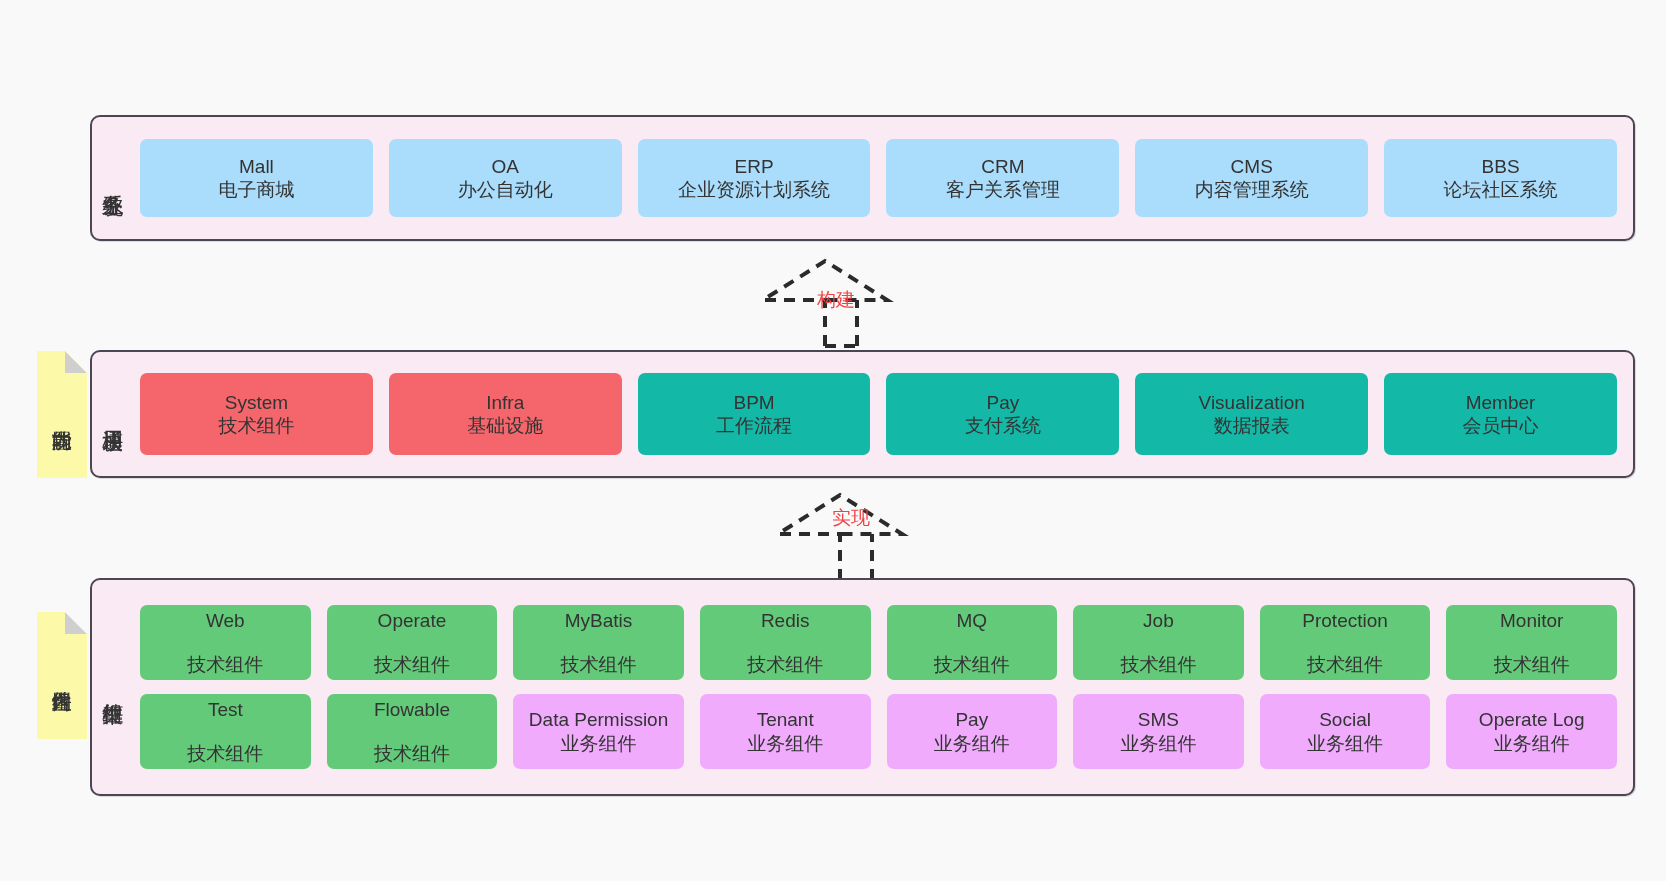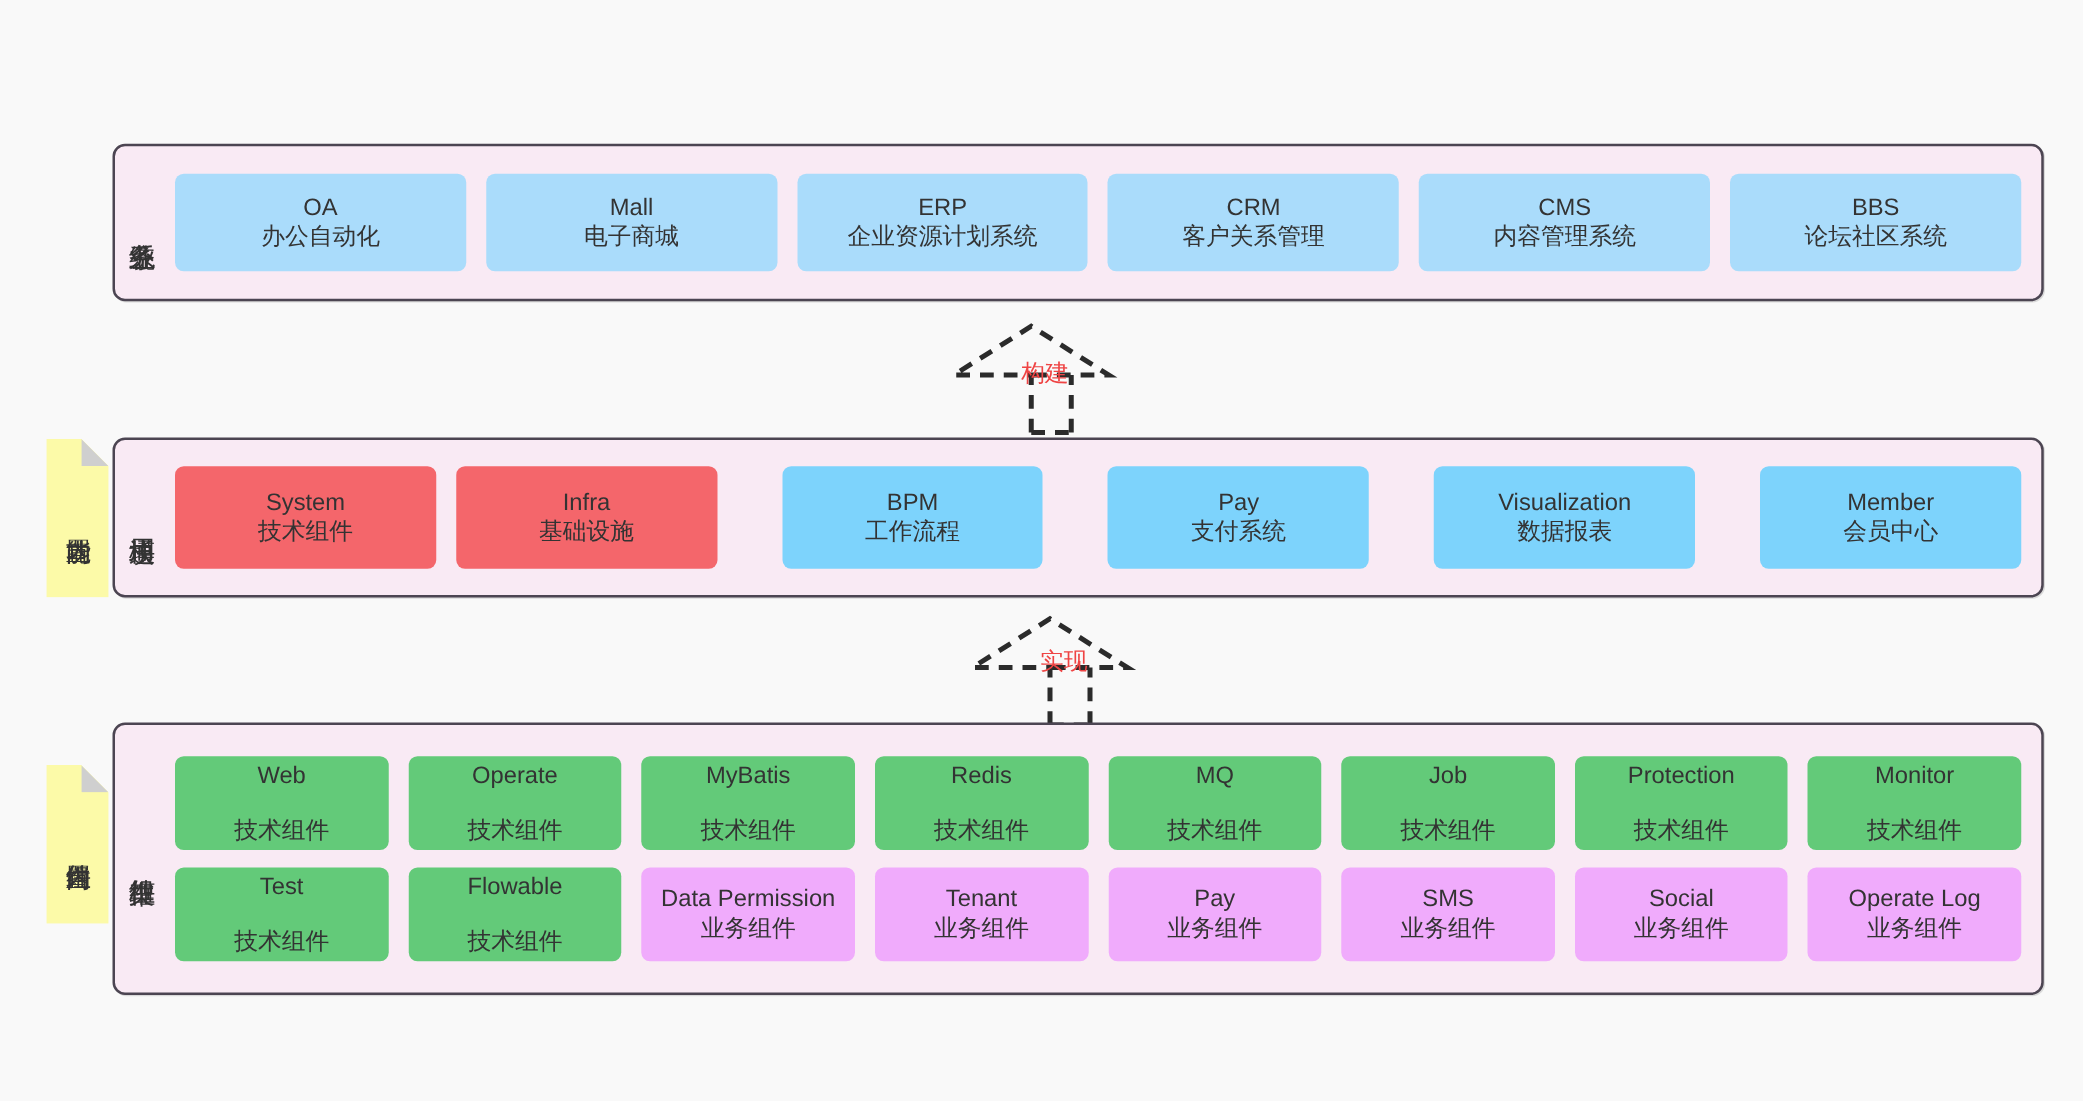--- a/index.html
+++ b/index.html
@@ -84,21 +84,21 @@
   }
   .card .t1 { display: block; }
   .card .t2 { display: block; }
 
   .h-biz   { height: 78px; }
   .h-mod   { height: 82px; align-items: center; }
   .h-comp  { height: 75px; }
 
   .c-blue        { background: #aadcfb; }
   .c-red         { background: #f4666b; }
-  .c-pink        { background: #7dd3fc; margin-left: 36px; }
+  .c-pink        { background: #14b8a6; }
   .c-green-dark  { background: #63ca79; gap: 21px; }
   .c-green-light { background: #f0abfc; }
 
   
   .note {
     position: absolute;
     box-sizing: border-box;
     background: #fcfaa8;
     font-size: 20px;
     line-height: 1.12;
@@ -138,26 +138,26 @@
 </head>
 <body>
 
 <div class="canvas">
 
   <div class="layer" id="layer-business" style="left:90px; top:115px; width:1545px; height:126px;">
     <div class="layer-title">业务系统</div>
     <div class="layer-body">
       <div class="row">
         <div class="card c-blue h-biz">
+          <span class="t1">Mall</span>
+          <span class="t2">电子商城</span>
+        </div>
+        <div class="card c-blue h-biz">
           <span class="t1">OA</span>
           <span class="t2">办公自动化</span>
-        </div>
-        <div class="card c-blue h-biz">
-          <span class="t1">Mall</span>
-          <span class="t2">电子商城</span>
         </div>
         <div class="card c-blue h-biz">
           <span class="t1">ERP</span>
           <span class="t2">企业资源计划系统</span>
         </div>
         <div class="card c-blue h-biz">
           <span class="t1">CRM</span>
           <span class="t2">客户关系管理</span>
         </div>
         <div class="card c-blue h-biz">
@@ -217,21 +217,21 @@
       </div>
     </div>
   </div>
 
   <div class="arrow" style="left:770px; top:492px; width:150px; height:90px;">
     <svg width="150" height="90" viewBox="0 0 150 90" fill="none">
       <path d="M70 88 L70 42 L8 42 L70 3 L132 42 L70 42" stroke="#2b2b2b" stroke-width="4" stroke-dasharray="11 8" stroke-linecap="butt" stroke-linejoin="miter" fill="none"></path>
       <path d="M102 88 L102 42" stroke="#2b2b2b" stroke-width="4" stroke-dasharray="11 8" fill="none"></path>
       <path d="M70 88 L102 88" stroke="#2b2b2b" stroke-width="4" stroke-dasharray="11 8" fill="none"></path>
     </svg>
-    <div class="arrow-label" style="left:62px; top:28px;text-align:right;">实现</div>
+    <div class="arrow-label" style="left:62px; top:16px;text-align:right;">实现</div>
   </div>
 
   <div class="note" style="left:37px; top:612px; width:50px; height:127px;">
     <span class="fold"></span>
     <span>内置组件</span>
   </div>
 
   <div class="layer" id="layer-framework" style="left:90px; top:578px; width:1545px; height:218px;">
     <div class="layer-title">框架组件</div>
     <div class="layer-body">

